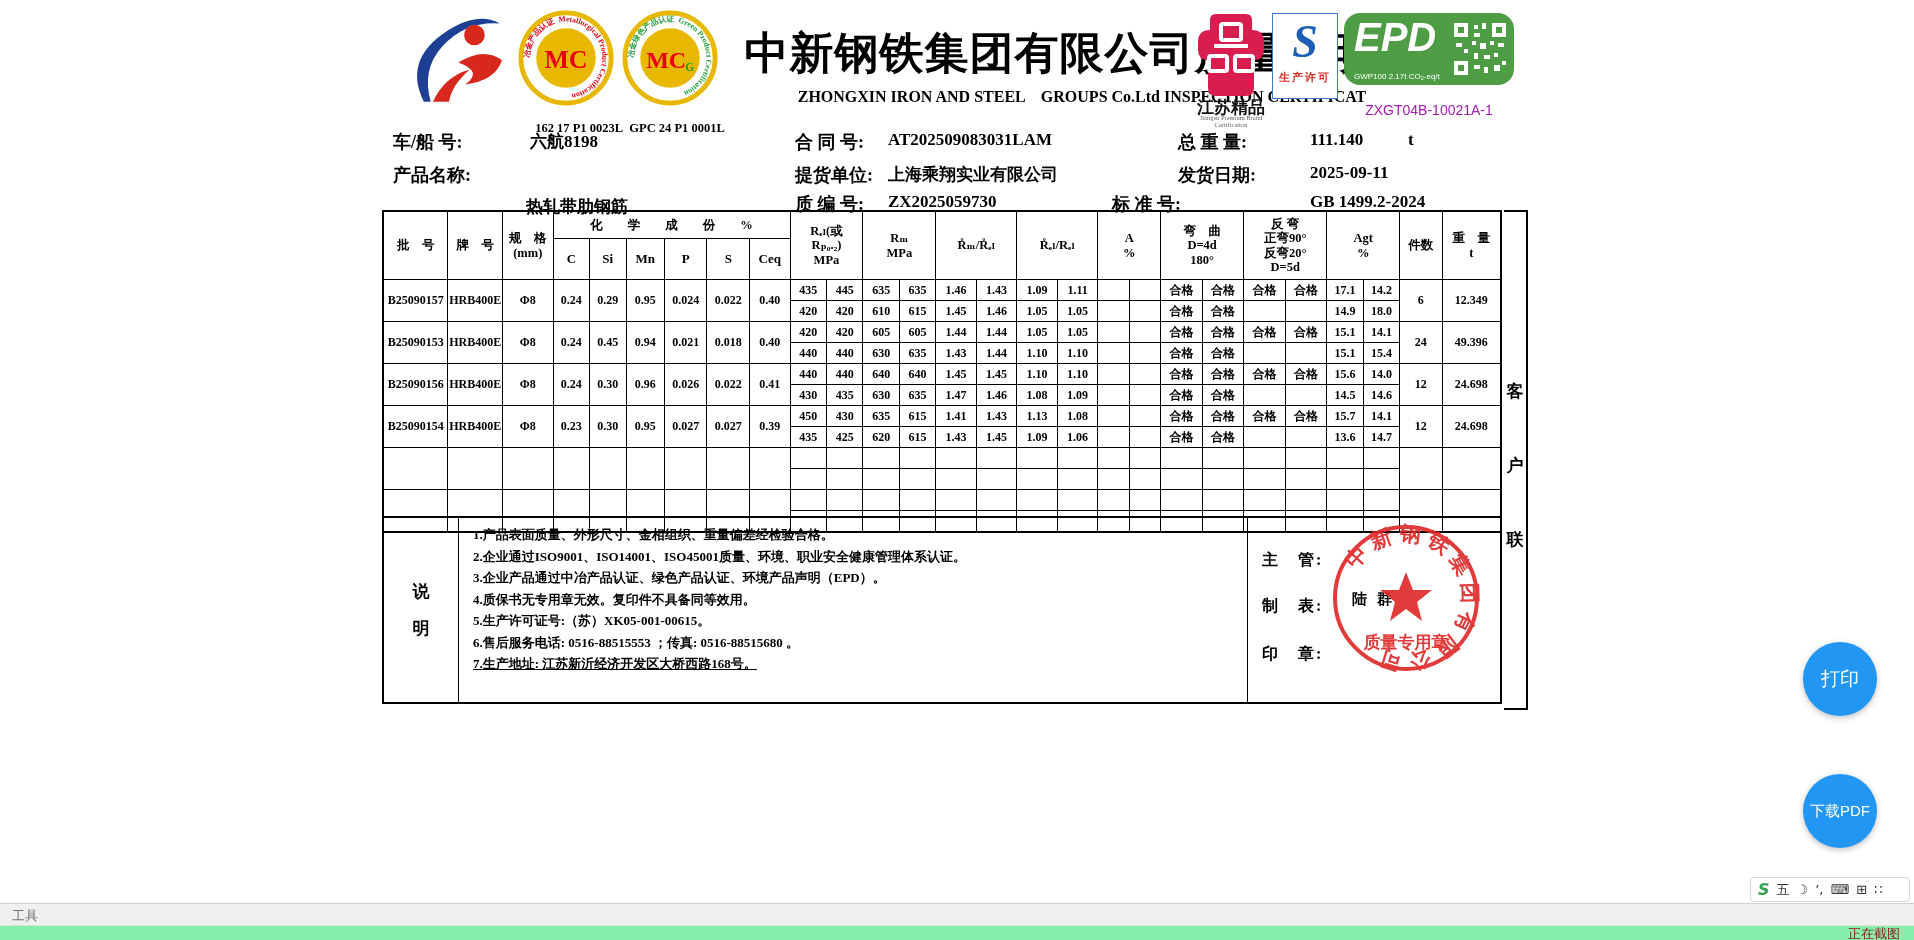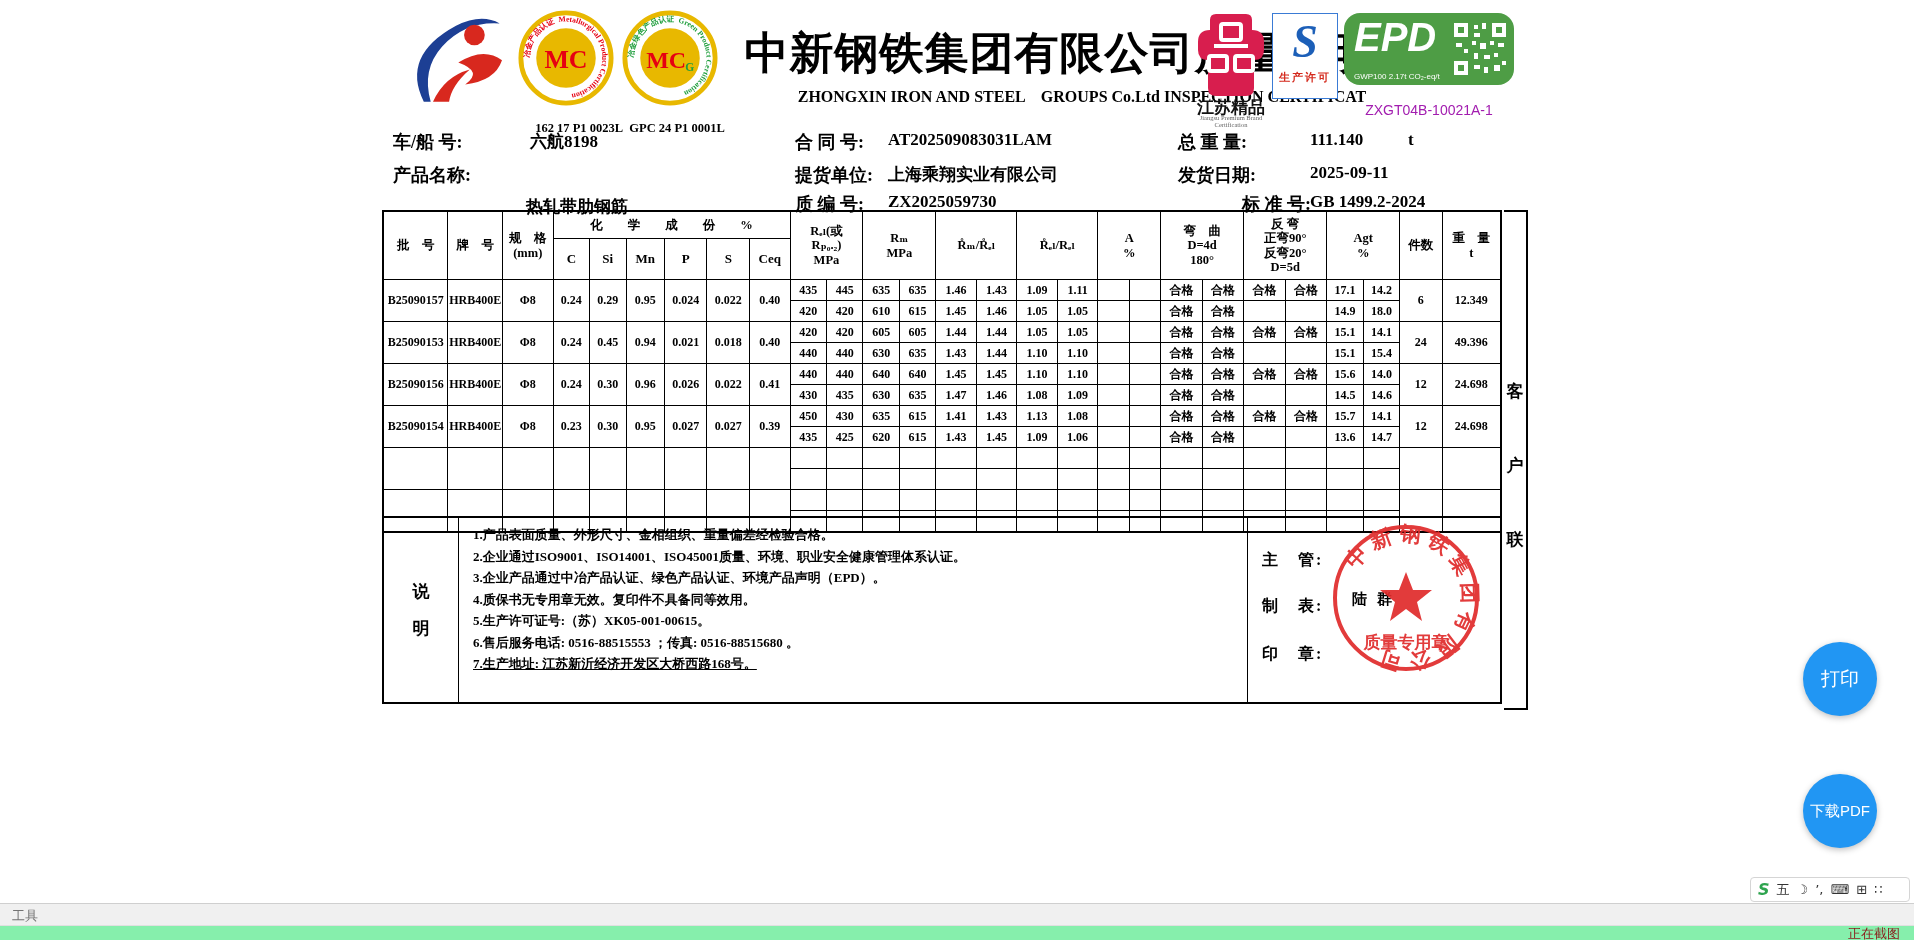--- a/index.html
+++ b/index.html
@@ -174,21 +174,21 @@
 
 <div class="abs lbl" style="left:393px;top:163px;">产品名称:</div>
 <div class="abs val" style="left:526px;top:163px;margin-top:32px;">热轧带肋钢筋</div>
 <div class="abs lbl" style="left:795px;top:163px;">提货单位:</div>
 <div class="abs val" style="left:888px;top:163px;">上海乘翔实业有限公司</div>
 <div class="abs lbl" style="left:1178px;top:163px;">发货日期:</div>
 <div class="abs val" style="left:1310px;top:163px;">2025-09-11</div>
 
 <div class="abs lbl" style="left:795px;top:192px;">质 编 号:</div>
 <div class="abs val" style="left:888px;top:192px;">ZX2025059730</div>
-<div class="abs lbl" style="left:1242px;top:192px;">标 准 号:</div>
+<div class="abs lbl" style="left:1112px;top:192px;">标 准 号:</div>
 <div class="abs val" style="left:1310px;top:192px;">GB 1499.2-2024</div>
 
 <div id="qc-table" class="abs">
 <table class="tbl">
   <colgroup>
     <col style="width:64px">
         <col style="width:54px">
         <col style="width:50px">
     <col style="width:36px">
         <col style="width:36px">

